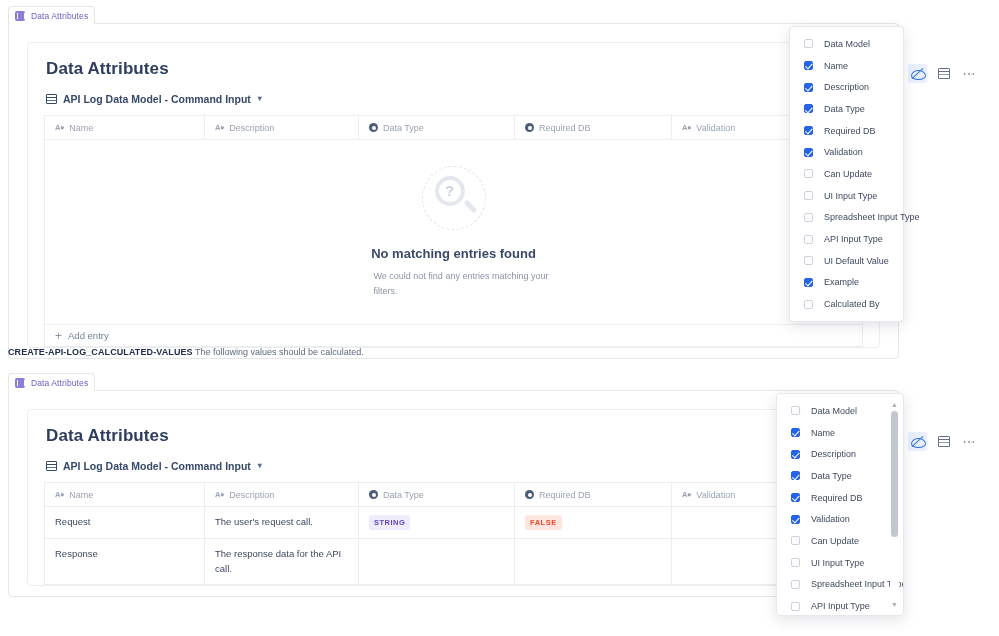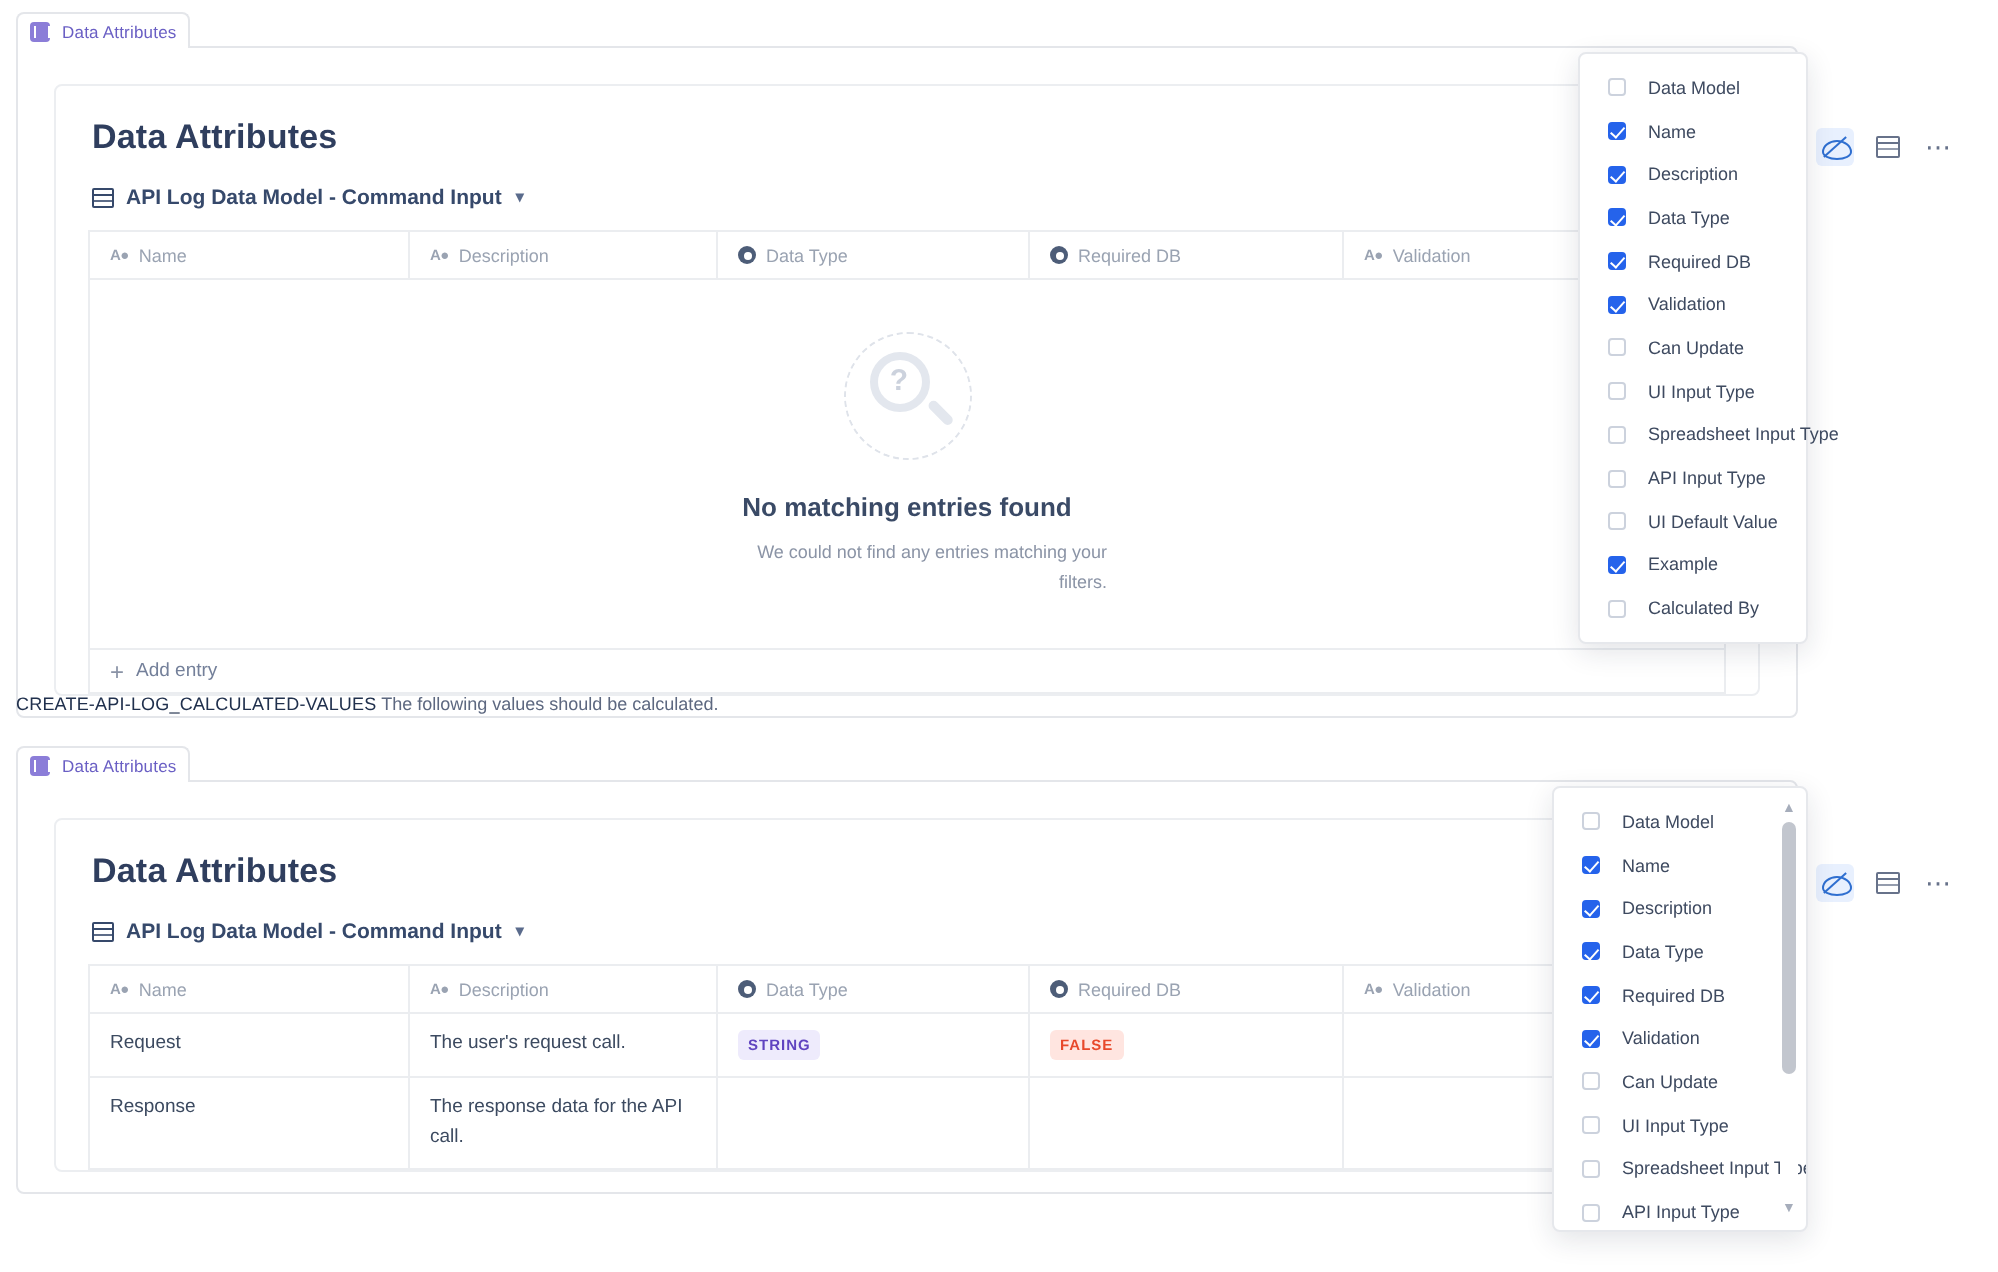--- a/index.html
+++ b/index.html
@@ -128,21 +128,21 @@
     position:absolute; left:13px; top:10px; width:30px; height:30px;
     display:flex; align-items:center; justify-content:center;
     font-size:15px; font-weight:700; color:#ccd2dd;
   }
   .empty-ill .handle{
     position:absolute; left:41px; top:38px; width:15px; height:4.5px;
     background:#e3e7ee; border-radius:3px; transform:rotate(45deg);
   }
   .empty-title{ font-size:13px; font-weight:600; color:#3a4a66; margin-bottom:8px; }
   .empty-sub{
-    font-size:9px; color:#8b94a6; text-align:right; line-height:1.65; width:180px;margin-left:20px;
+    font-size:9px; color:#8b94a6; text-align:left; line-height:1.65; width:180px;margin-left:20px;
   }
 
   
   .add-row{
     display:flex; align-items:center; gap:6px;
     height:22px; padding-left:10px;
     font-size:9.5px; color:#74809a; cursor:pointer;
     border-left:1px solid #ebedf0; border-right:1px solid #ebedf0;
     border-bottom:1px solid #ebedf0;
   }
@@ -214,21 +214,21 @@
   .sb .arrow-d{ bottom:0; }
   .sb .thumb{
     position:absolute; left:1px; width:7px; top:11px; height:126px;
     background:#c2c6ce; border-radius:4px; cursor:pointer;
   }
 
   
   .caption{
     position:absolute; left:8px; font-size:9px; color:#5d6880; line-height:1.4;
   }
-  .caption b{ color:#20304d; font-weight:400; letter-spacing:.1px; }
+  .caption b{ color:#20304d; font-weight:700; letter-spacing:.1px; }
 </style>
 </head>
 <body>
 
 <div class="page">
 
   <div class="block" style="top:6px;">
     <div class="block-tab">
       <span class="tab-ico"></span>
       <span class="tab-label">Data Attributes</span>

